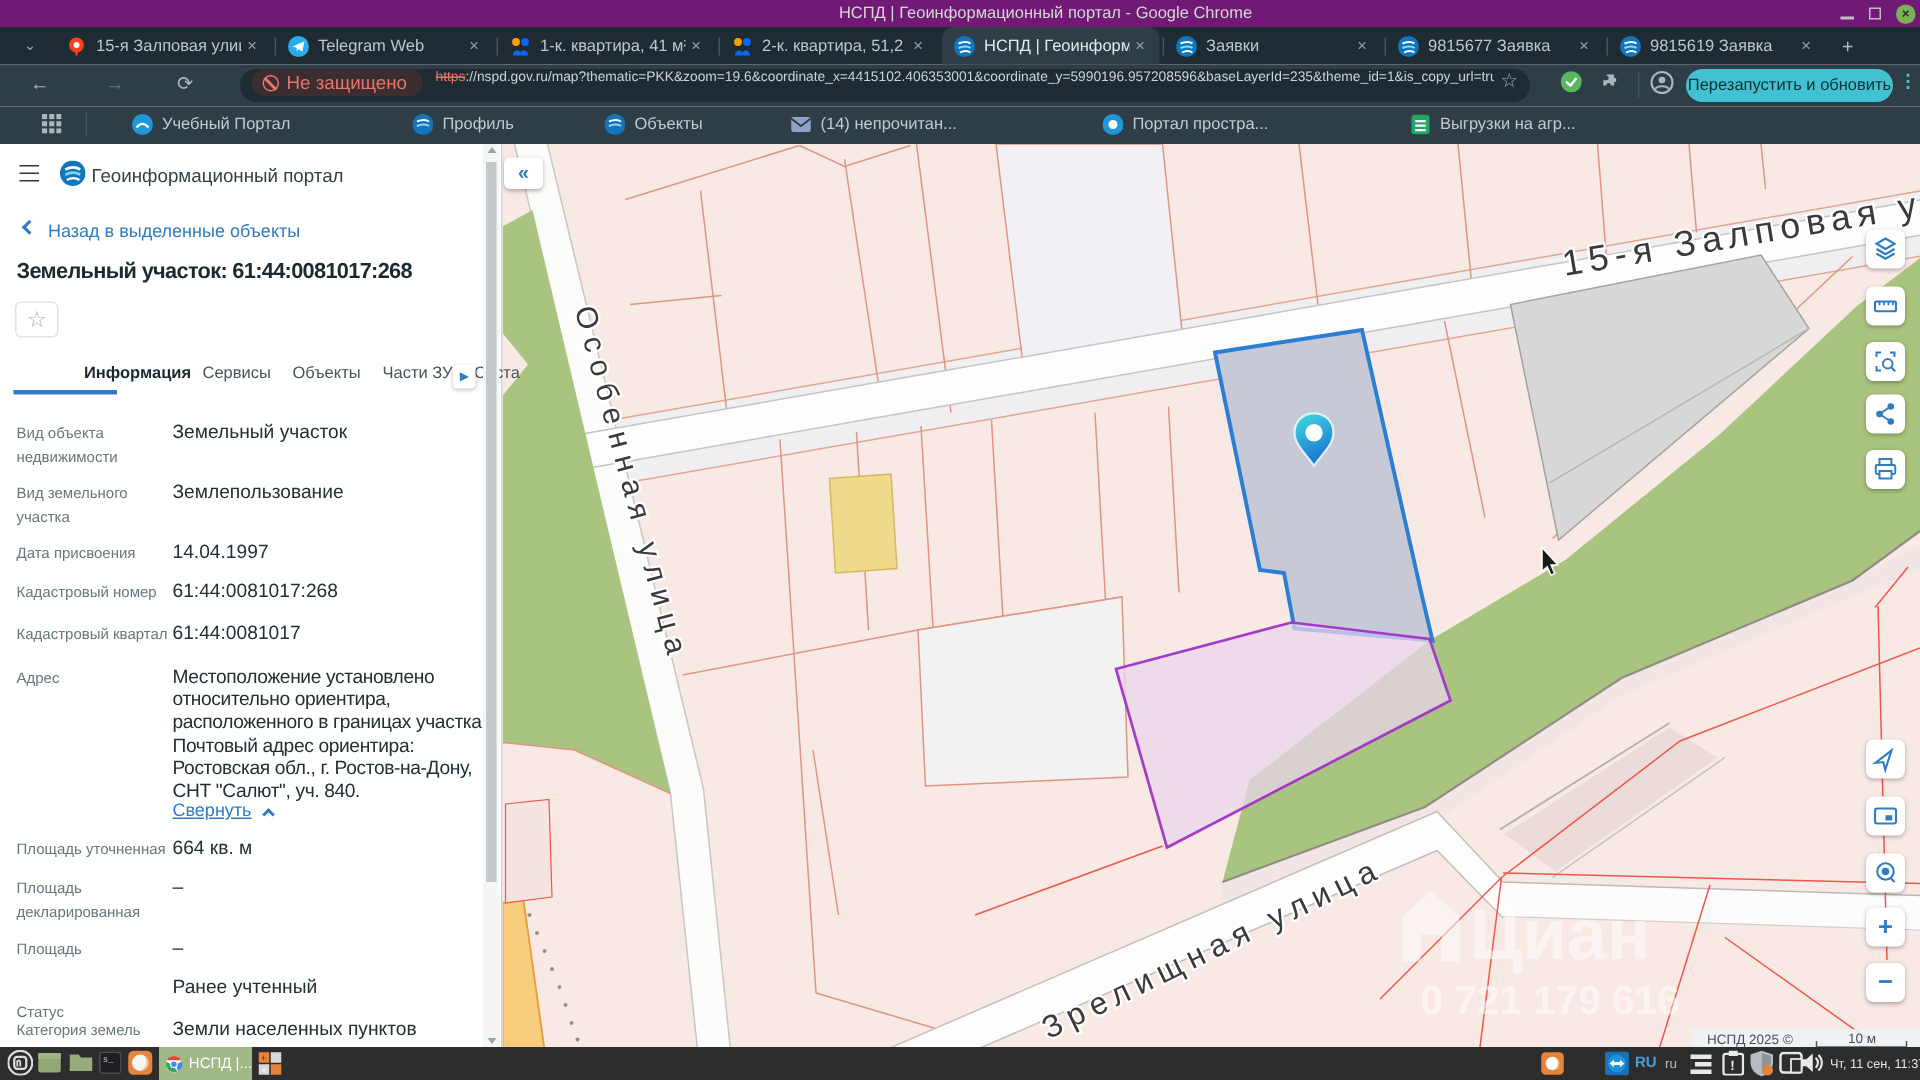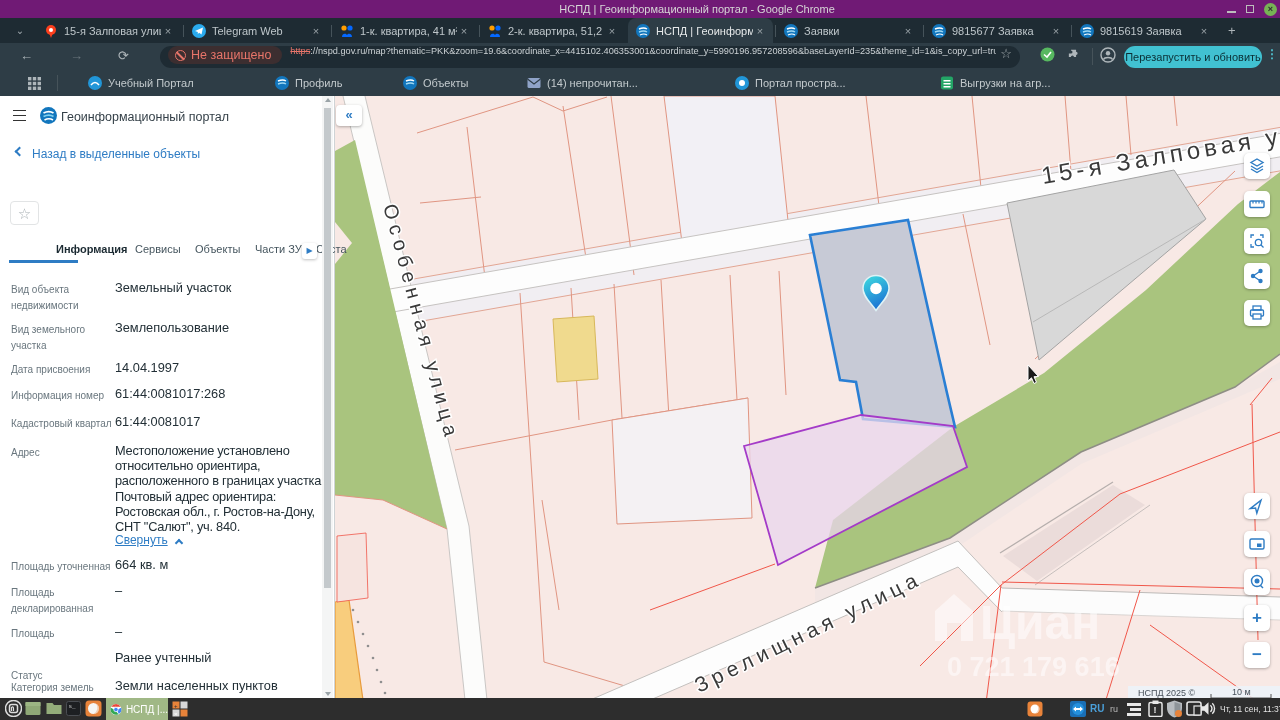--- a/index.html
+++ b/index.html
@@ -454,38 +454,39 @@
     <div id="sidebar">
       <div class="sb-ham"></div>
       <svg style="position:absolute;left:40px;top:11px;" width="17" height="17" viewBox="0 0 17 17">
           <circle cx="8.5" cy="8.5" r="8.5" fill="#1276bd"></circle>
           <path d="M3.5 6 Q9 3.2 13.5 6" stroke="#fff" stroke-width="1.8" fill="none"></path>
           <path d="M3.5 9.5 Q9 6.7 13.5 9.5" stroke="#7fd0ef" stroke-width="1.8" fill="none"></path>
           <path d="M4.5 13 Q9 10.5 13 13" stroke="#fff" stroke-width="1.6" fill="none"></path>
         </svg>
       <div id="sb-title">Геоинформационный портал</div>
       <div id="backlink"><span class="ch"></span><span class="bt">Назад в выделенные объекты</span></div>
+      <div id="sb-head">Земельный участок: 61:44:0081017:268</div>
       <div id="starbox">☆</div>
       <div class="sbtabs">
         <span style="left:16px;color:#1b2a32;font-weight:bold;">Информация</span>
         <span style="left:95px;">Сервисы</span>
         <span style="left:155px;">Объекты</span>
         <span style="left:215px;">Части ЗУ</span>
         <span style="left:276px;">Соста</span>
       </div>
       <div id="tabu"></div>
       <div id="nexttab">▶</div>
 
       <div class="lbl" style="left:11px;top:186px;">Вид объекта<br>недвижимости</div>
       <div class="val" style="top:184px;">Земельный участок</div>
       <div class="lbl" style="left:11px;top:226px;">Вид земельного<br>участка</div>
       <div class="val" style="top:224px;">Землепользование</div>
       <div class="lbl" style="left:11px;top:266px;">Дата присвоения</div>
       <div class="val" style="top:264px;">14.04.1997</div>
-      <div class="lbl" style="left:11px;top:292px;">Информация номер</div>
+      <div class="lbl" style="left:11px;top:292px;">Кадастровый номер</div>
       <div class="val" style="top:290px;">61:44:0081017:268</div>
       <div class="lbl" style="left:11px;top:320px;">Кадастровый квартал</div>
       <div class="val" style="top:318px;">61:44:0081017</div>
       <div class="lbl" style="left:11px;top:349px;">Адрес</div>
       <div class="val" style="top:347px;letter-spacing:-0.25px;">Местоположение установлено<br>относительно ориентира,<br>расположенного в границах участка.<br>Почтовый адрес ориентира:<br>Ростовская обл., г. Ростов-на-Дону,<br>СНТ "Салют", уч. 840.</div>
       <div id="svlink">Свернуть<span class="up"></span></div>
       <div class="lbl" style="left:11px;top:463px;">Площадь уточненная</div>
       <div class="val" style="top:461px;">664 кв. м</div>
       <div class="lbl" style="left:11px;top:489px;">Площадь<br>декларированная</div>
       <div class="val" style="top:487px;">–</div>

